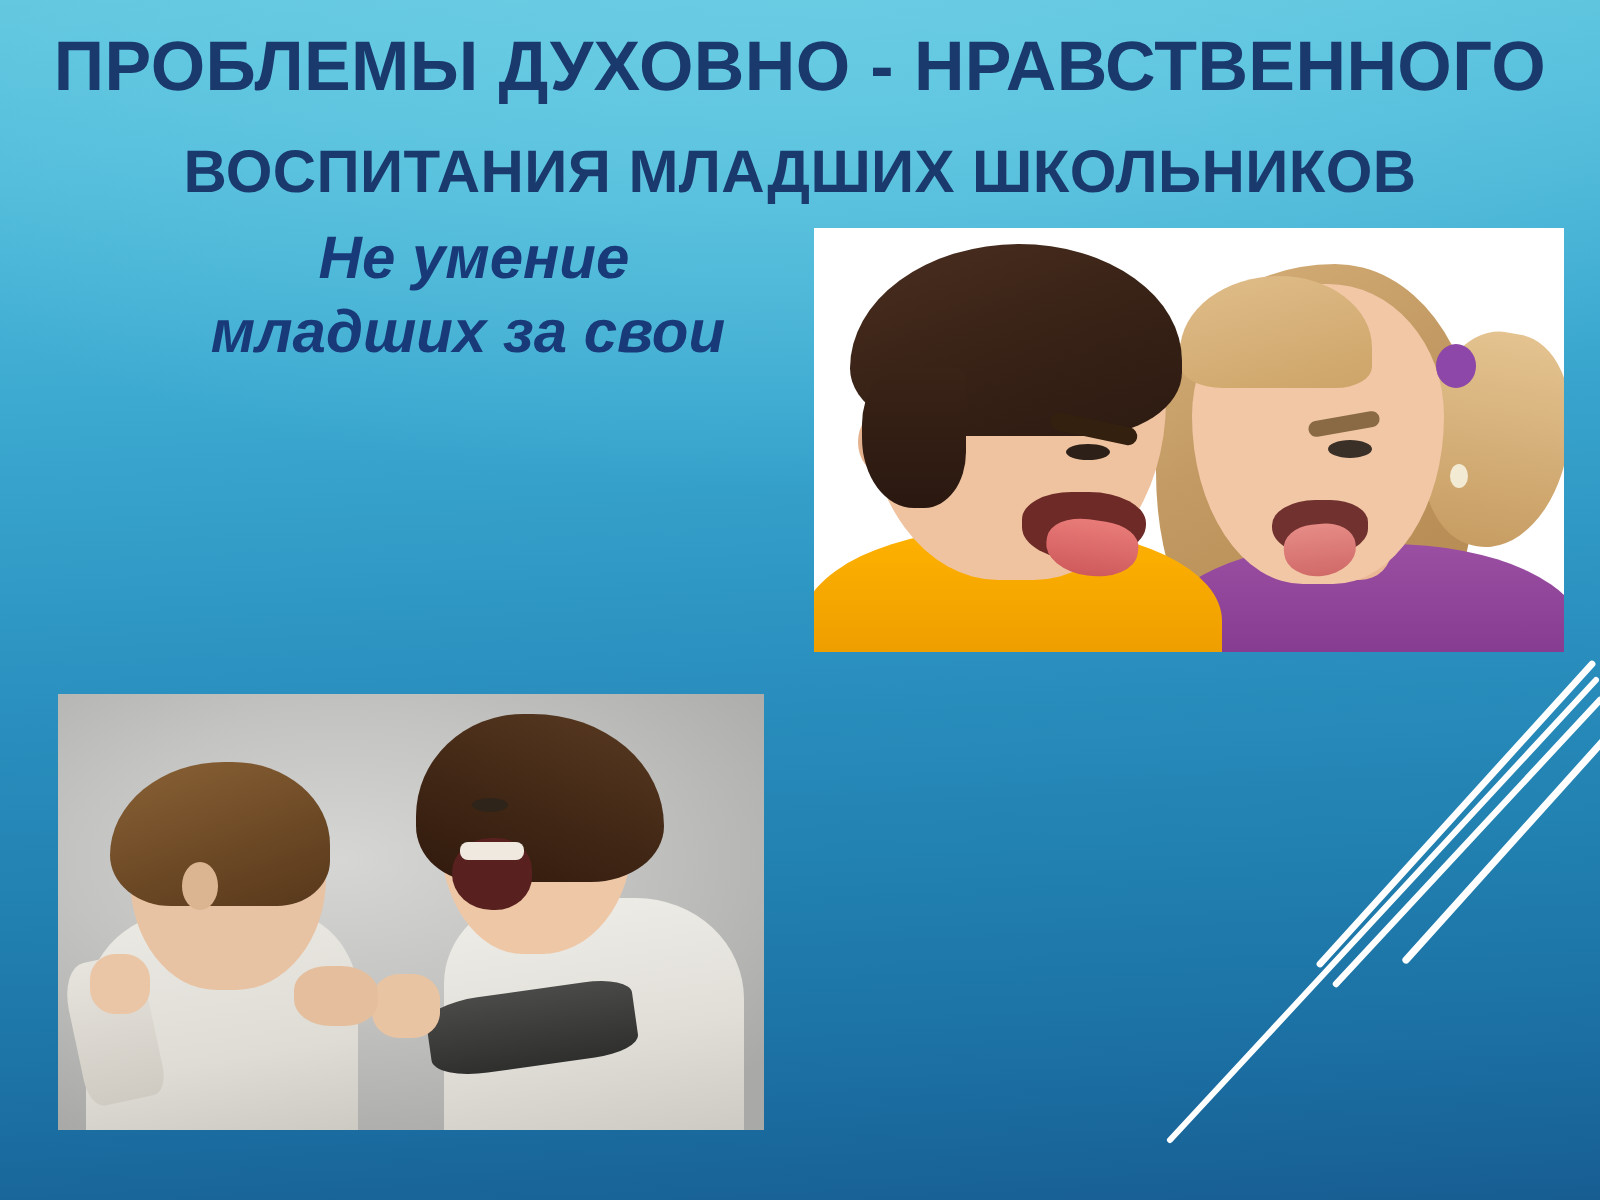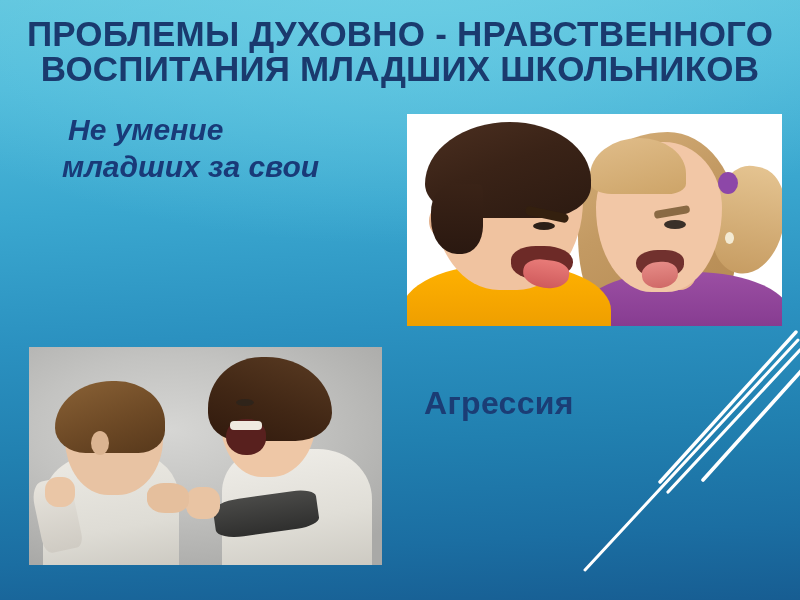--- a/index.html
+++ b/index.html
@@ -37,40 +37,40 @@
     letter-spacing: 0.5px;
     font-size: 35px;
     transform: scaleX(1.0);
   }
   .title-line.l1 {
     font-size: 35px;
     letter-spacing: 0.2px;
     padding: 0 14px;
   }
   .title-line.l2 {
-    font-size: 35px;
-    margin-top: 0;
+    font-size: 30px;
+    margin-top: 21px;
     letter-spacing: 0.2px;
     padding: 0 6px;
   }
 
   
   .body-text {
     position: absolute;
     top: 112px;
     left: 46px;
     width: 360px;
     color: #193a78;
     font-family: "Liberation Sans", sans-serif;
     font-weight: bold;
     font-style: italic;
     font-size: 30px;
     line-height: 1.22;
   }
-  .body-text .bt-line { display: block; white-space: nowrap; }
+  .body-text .bt-line { display: block; white-space: nowrap; text-align: center; }
   .body-text .bt-line.a { padding-left: 22px; }
   .body-text .bt-line.b { padding-left: 16px; }
   .body-text .bt-line.c { padding-left: 10px; }
 
   
   .caption-aggression {
     position: absolute;
     top: 385px;
     left: 424px;
     color: #1b3d75;
@@ -306,21 +306,20 @@
   <div class="title-block">
     <span class="title-line l1" data-bind="slide.title.line1">Проблемы духовно - нравственного</span>
     <span class="title-line l2" data-bind="slide.title.line2">воспитания младших школьников</span>
   </div>
 
   <div class="body-text">
     <span class="bt-line a" data-bind="slide.body_text.line1">Не умение</span>
     <span class="bt-line b" data-bind="slide.body_text.line2">младших за свои</span>
   </div>
 
-  <div class="caption-aggression" data-bind="slide.caption_aggression.text">Агрессия</div>
 
   <div class="photo photo-kids-tongues">
     <div class="scene">
       <div class="s1-bg"></div>
 
       <div class="s1-girl-hair"></div>
       <div class="s1-girl-pony"></div>
       <div class="s1-girl-shirt"></div>
       <div class="s1-girl-neck"></div>
       <div class="s1-girl-head"></div>

